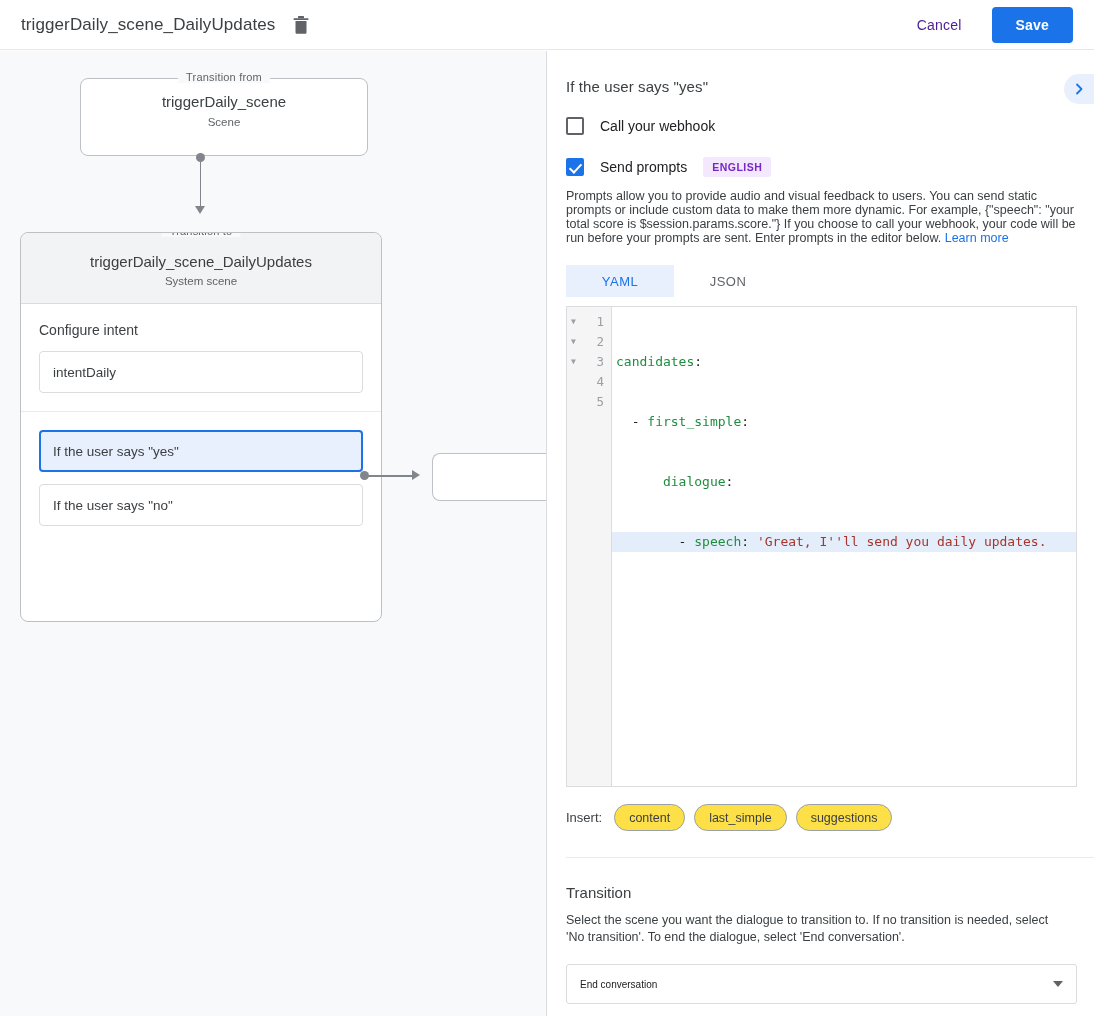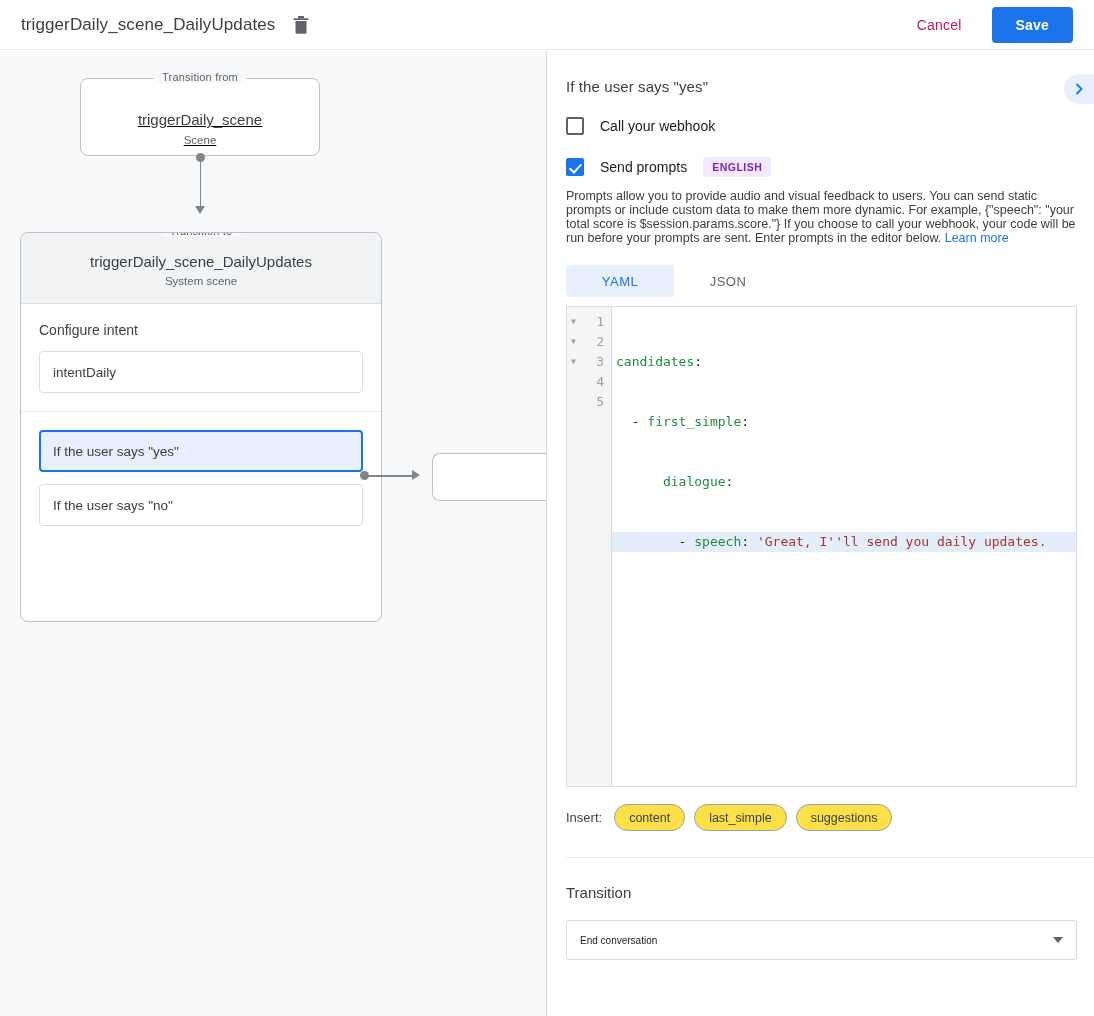--- a/index.html
+++ b/index.html
@@ -28,21 +28,21 @@
   }
   .trash-btn {
     margin-left: 14px;
     width: 24px; height: 24px;
     display: flex; align-items: center; justify-content: center;
     cursor: pointer;
     border: none; background: transparent; padding: 0;
   }
   .topbar-spacer { flex: 1; }
   .cancel-btn {
-    color: #be185d;
+    color: #4c1d95;
     font-size: 14px;
     font-weight: 500;
     background: transparent; border: none;
     padding: 8px 10px;
     cursor: pointer;
     letter-spacing: 0.2px;
     font-family: "Liberation Sans", sans-serif;
   }
   .save-btn {
     margin-left: 20px; margin-right: 21px;
@@ -81,28 +81,28 @@
     background: #f8f9fa;
     padding: 0 8px;
     font-size: 11px;
     color: #5f6368;
     letter-spacing: 0.2px;
     white-space: nowrap;
   }
 
   #node-from {
     left: 80px; top: 27px;
-    width: 240px; height: 78px; text-decoration: underline;
+    width: 288px; height: 78px;
   }
   #node-from .fs-legend { left: 50%; transform: translateX(-50%); }
   .node-title {
     text-align: center;
     font-size: 15px;
     color: #3c4043;
-    margin-top: 32px;
+    margin-top: 14px;
   }
   .node-sub {
     text-align: center;
     font-size: 11.5px;
     color: #5f6368;
     margin-top: 6px;
   }
 
   
   .conn-dot {
@@ -541,19 +541,20 @@
     <div class="insert-row">
       <div class="insert-label">Insert:</div>
       <button class="chip">content</button>
       <button class="chip">last_simple</button>
       <button class="chip">suggestions</button>
     </div>
 
     <div class="divider"></div>
 
     <div class="sec-title">Transition</div>
+    <div class="sec-desc">Select the scene you want the dialogue to transition to. If no transition is needed, select 'No transition'. To end the dialogue, select 'End conversation'.</div>
     <div class="select">
       <span>End conversation</span>
       <span class="sel-arrow"></span>
     </div>
 
   </div>
 </div>
 
 </body></html>

